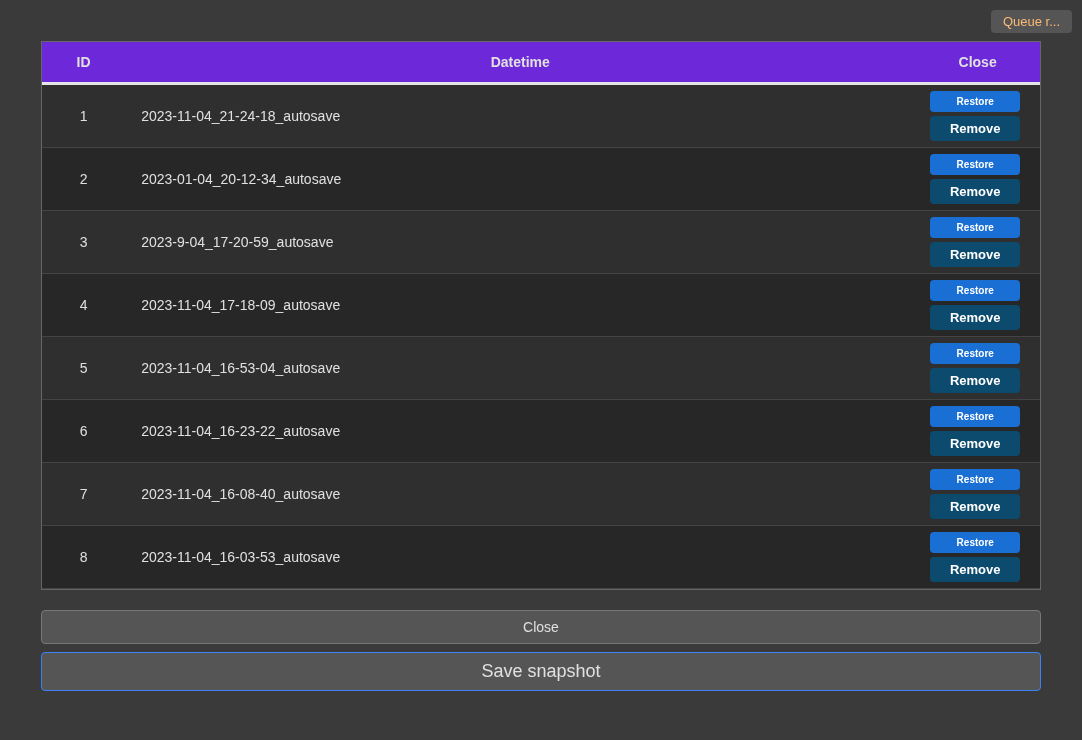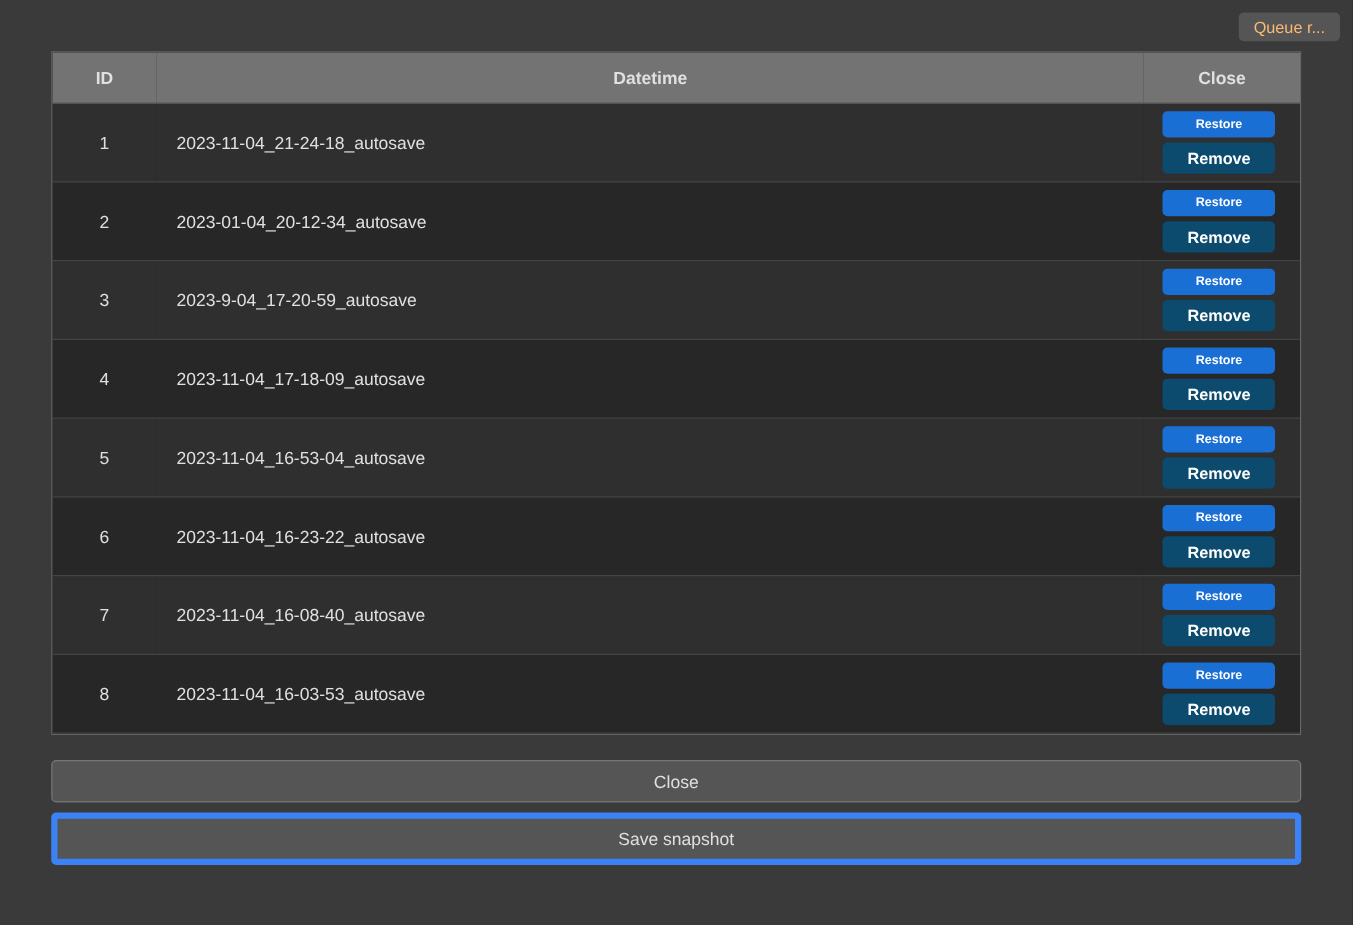--- a/index.html
+++ b/index.html
@@ -44,22 +44,22 @@
       border: 1px solid #666;
       background-color: #2b2b2b;
     }
 
     table {
       width: 100%;
       border-collapse: collapse;
     }
 
     thead tr {
-      background-color: #737373;
-      border-bottom: 1px solid #e5e5e5;
+      background-color: #6d28d9;
+      border-bottom: 3px solid #e5e5e5;
     }
 
     th {
       padding: 12px 16px;
       text-align: center;
       color: #e0e0e0;
       font-weight: bold;
       font-size: 14px;
       border-bottom: 1px solid #555;
     }
@@ -154,25 +154,25 @@
       border: 1px solid #777;
       border-radius: 4px;
       padding: 8px 20px;
       cursor: pointer;
       font-size: 14px;
     }
 
     .btn-save-snapshot {
       background-color: #555;
       color: #e0e0e0;
-      border: 5px solid #3b82f6;
+      border: 1px solid #3b82f6;
       border-radius: 4px;
       padding: 8px 20px;
       cursor: pointer;
-      font-size: 14px;
+      font-size: 18px;
     }
 
     
     .table-container::-webkit-scrollbar {
       width: 16px;
     }
 
     .table-container::-webkit-scrollbar-track {
       background: #444;
     }

